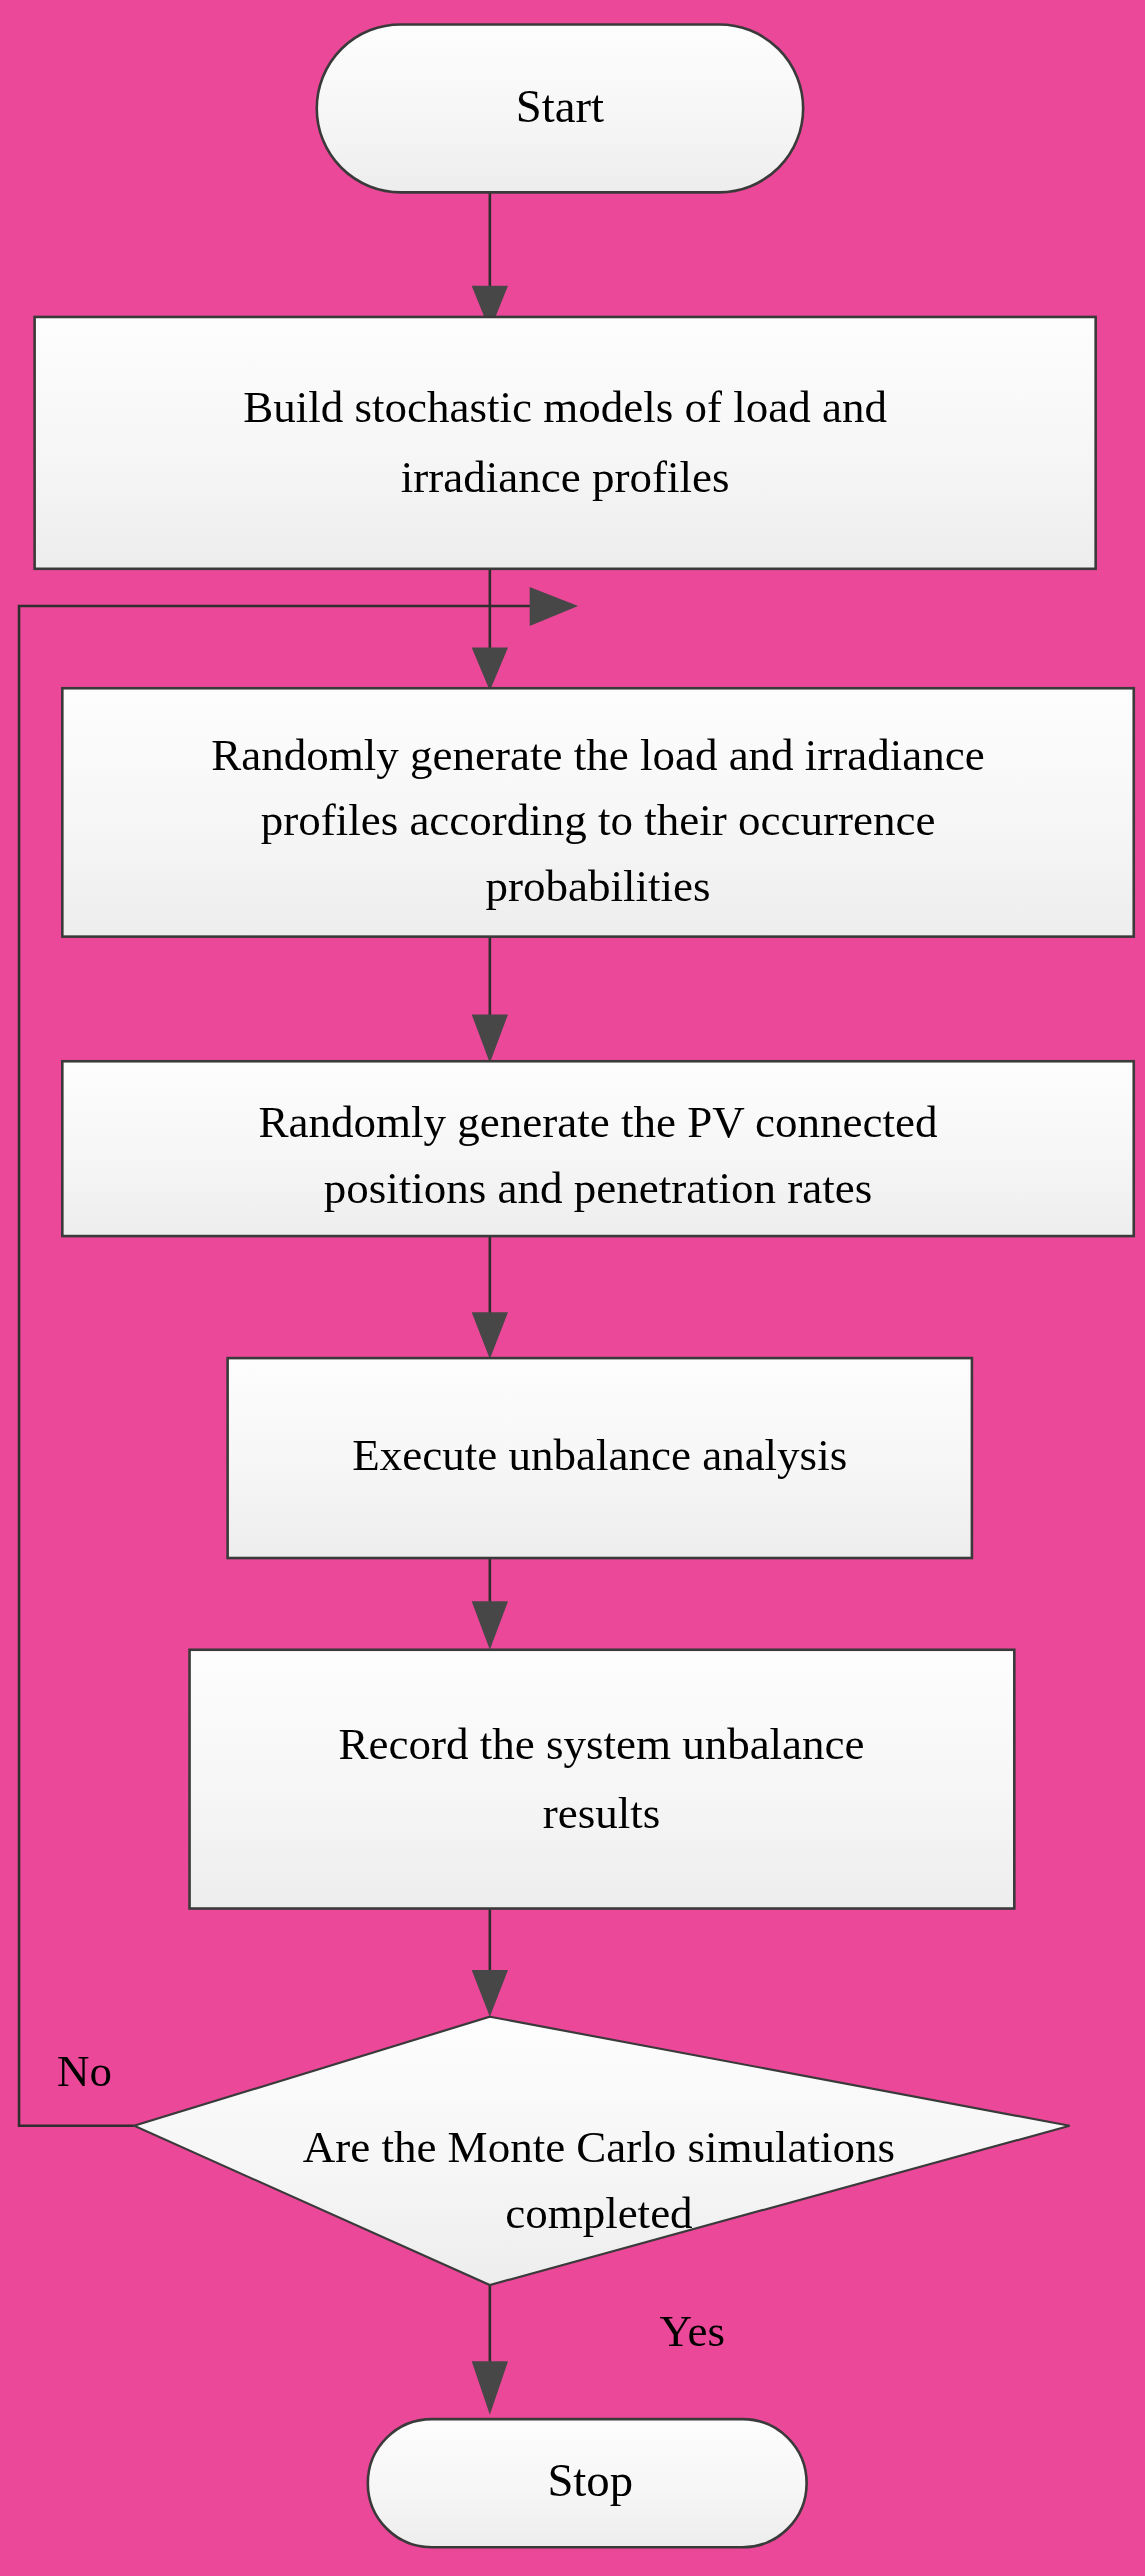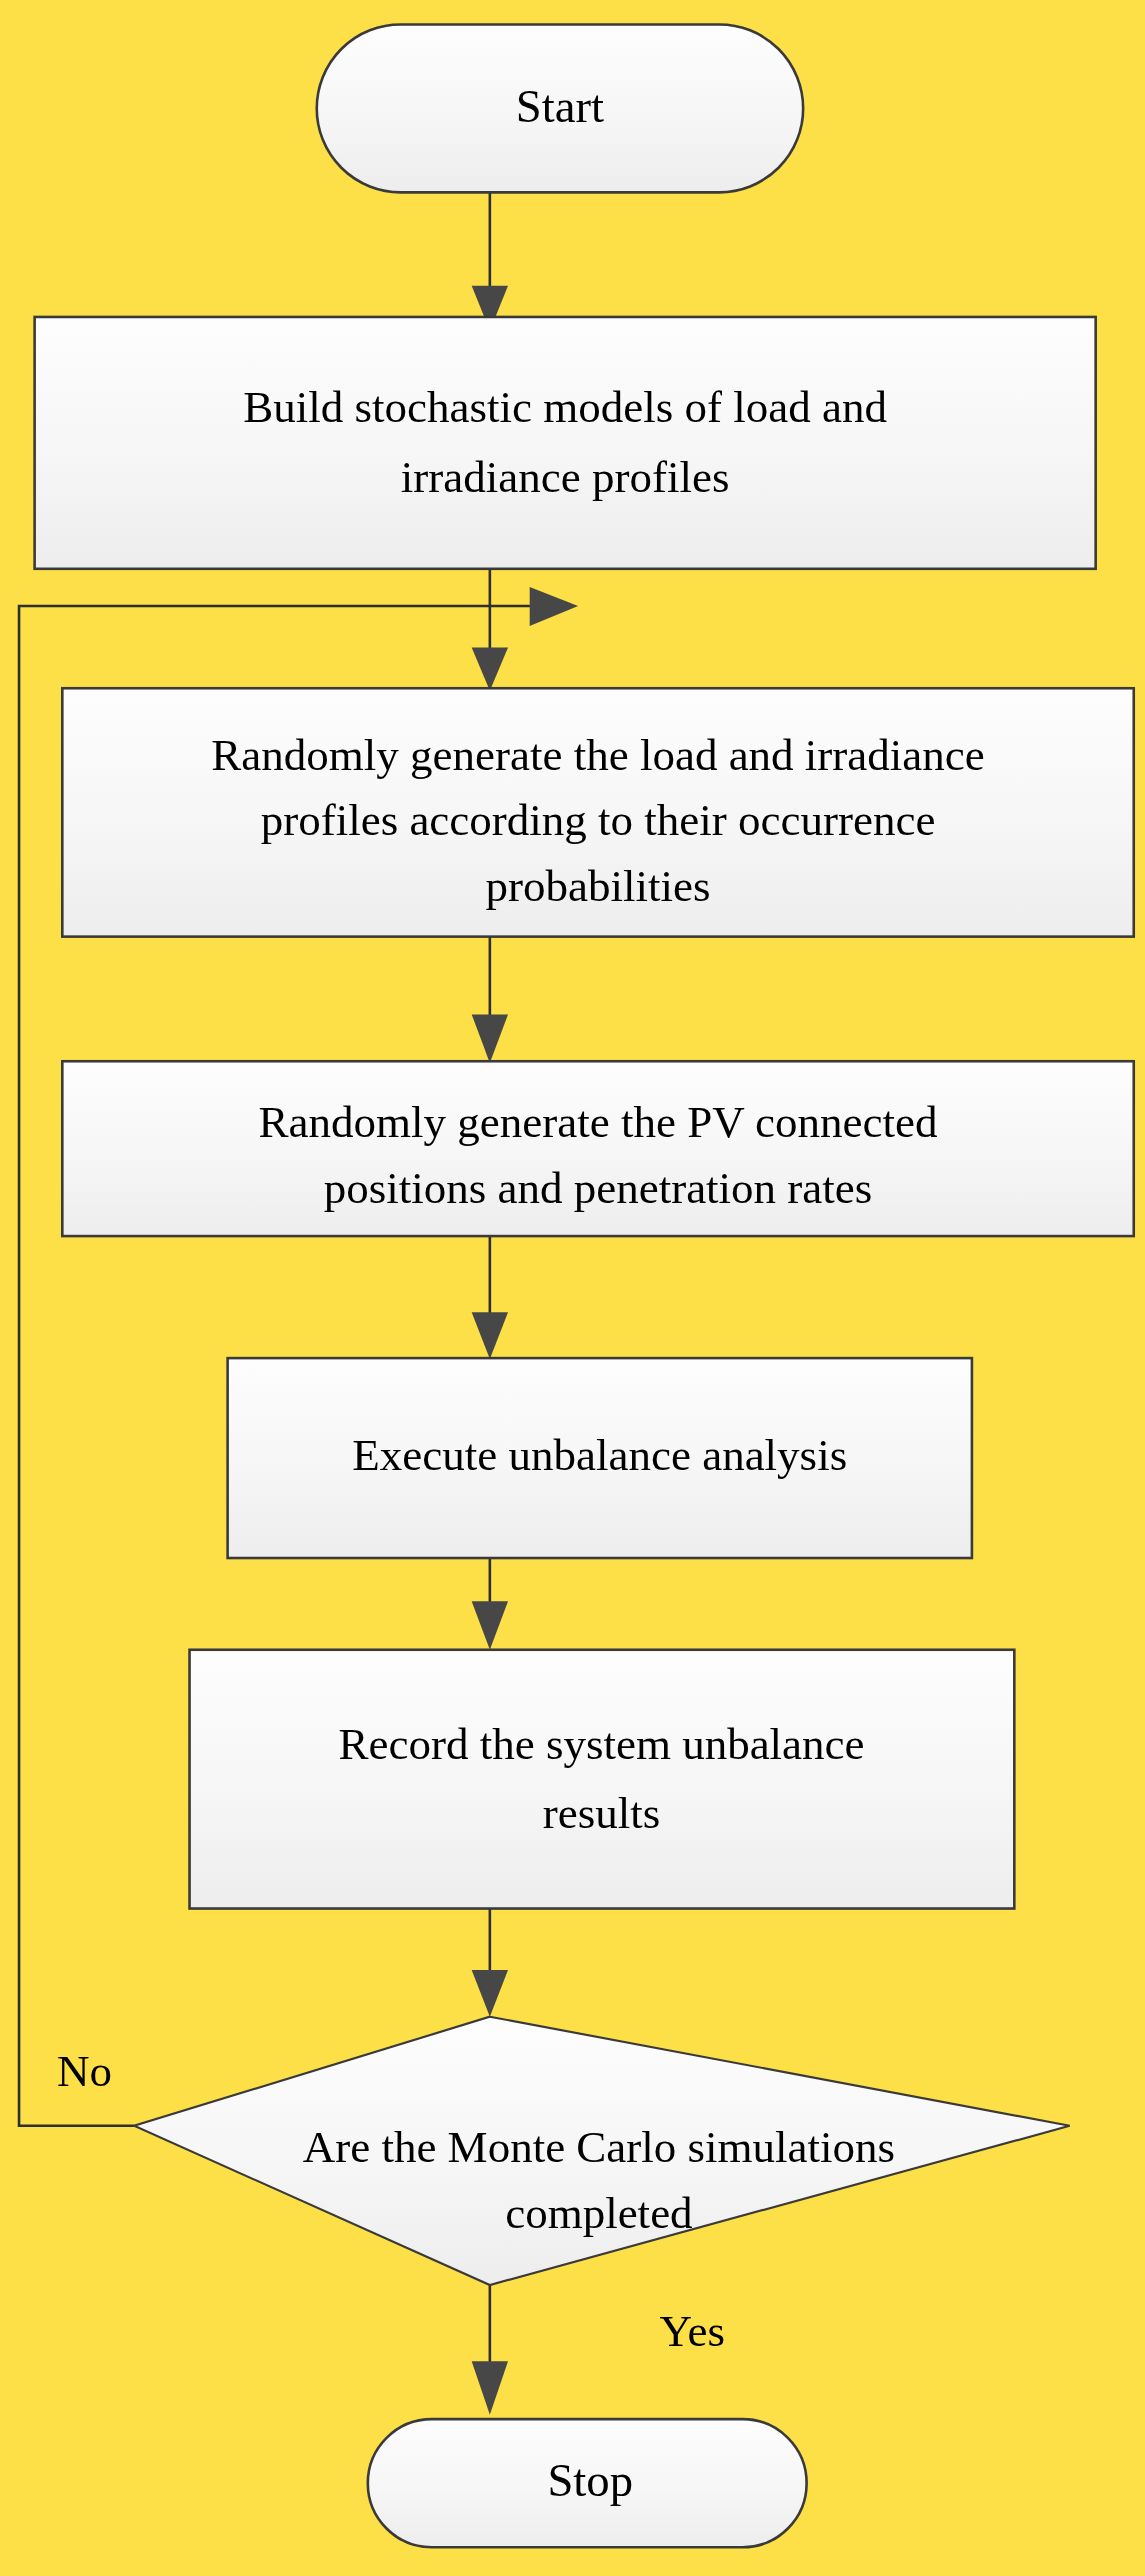--- a/index.html
+++ b/index.html
@@ -7,21 +7,21 @@
     padding: 0;
     background: #ffffff;
   }
   body {
     font-family: "Liberation Serif", "DejaVu Serif", serif;
   }
   #flowchart-canvas {
     position: relative;
     width: 1145px;
     height: 2576px;
-    background: #fde047;
+    background: #ec4899;
     overflow: hidden;
   }
   #flow-svg {
     position: absolute;
     left: 0;
     top: 0;
     width: 1145px;
     height: 2576px;
   }
   .node-shape {

